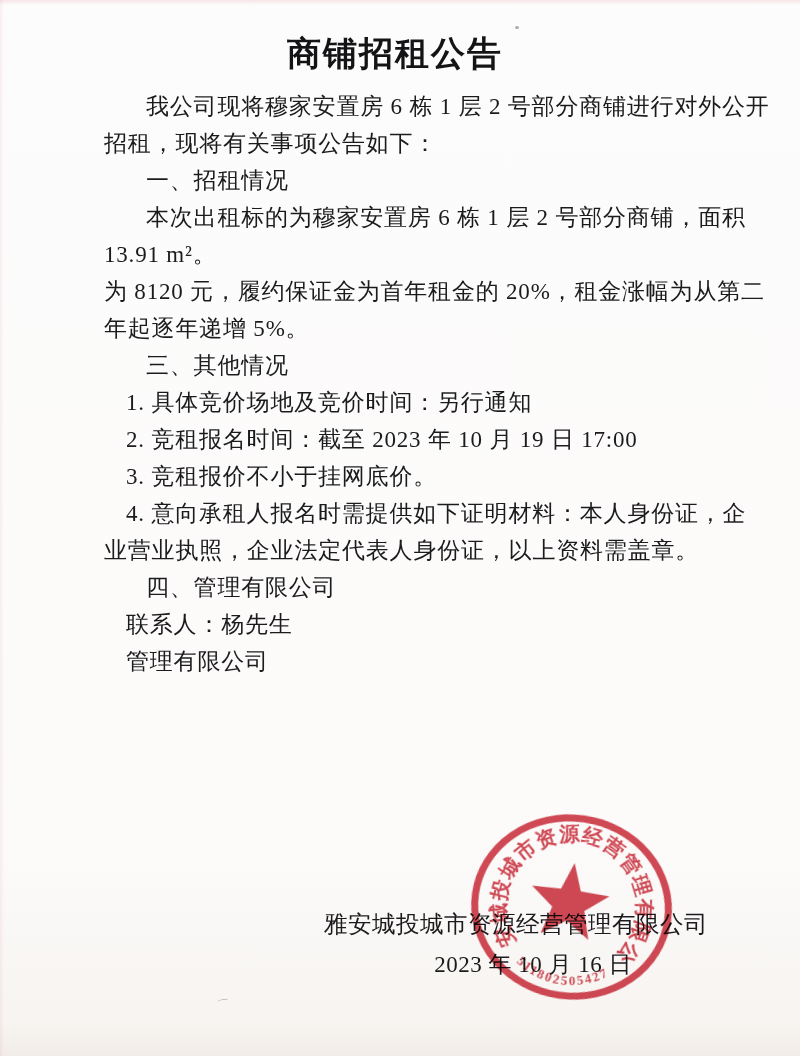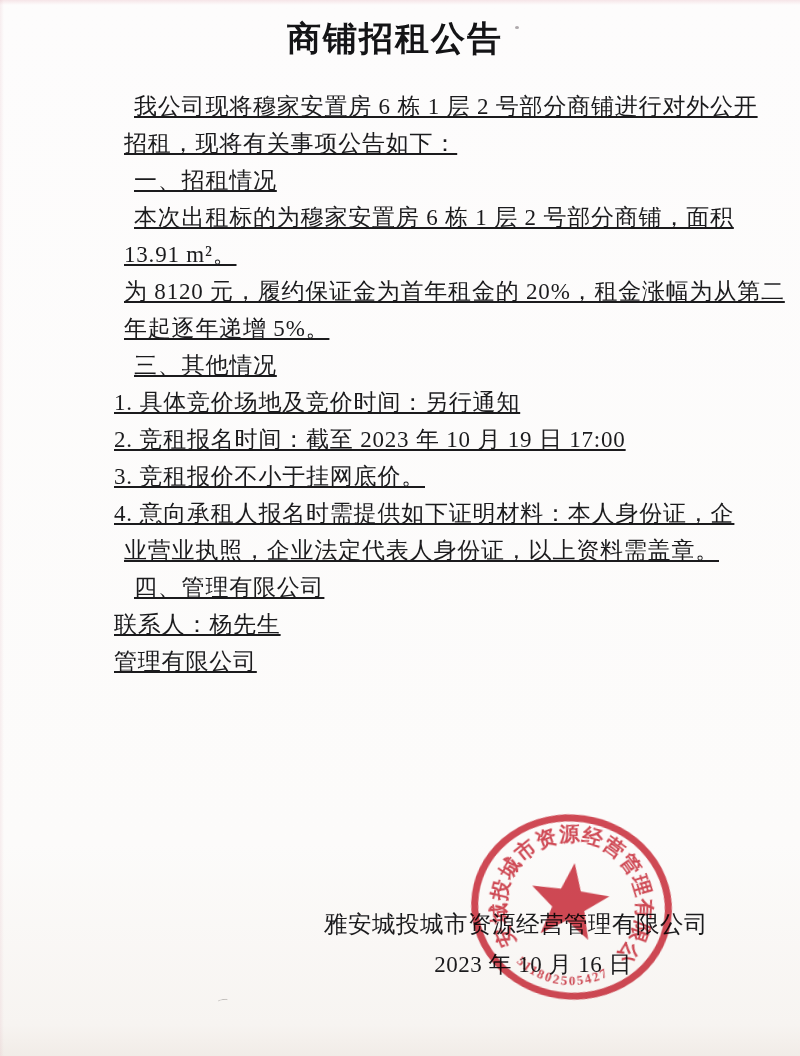--- a/index.html
+++ b/index.html
@@ -31,38 +31,38 @@
     position:absolute;left:515px;top:26px;width:4px;height:3px;
     background:rgba(110,100,105,.55);border-radius:50%;
   }
   .squiggle{
     position:absolute;left:218px;top:999px;width:10px;height:3px;
     border-top:1.5px solid rgba(120,115,112,.45);border-radius:50%;
     transform:rotate(-8deg);
   }
 
   .title{
-    position:absolute;top:16px;left:0;right:10px;
+    position:absolute;top:31px;left:0;right:10px;
     text-align:center;
     font-size:34px;font-weight:bold;
     letter-spacing:2px;
     color:#141416;
   }
 
   .body-lines{
-    position:absolute;top:88px;left:92px;right:70px;text-decoration:underline;
+    position:absolute;top:88px;left:104px;right:70px;
   }
   .line{
     font-size:23px;
     line-height:37px;height:37px;
     white-space:nowrap;
     letter-spacing:0.8px;
     color:#1b1b1d;
   }
-  .ind0{padding-left:0;margin-left:32px;}
+  .ind0{padding-left:0;}
   .ind1{padding-left:22px;}
   .ind2{padding-left:42px;}
 
   .sig-company{
     position:absolute;top:908px;right:92px;
     font-size:23.5px;letter-spacing:0.5px;
     white-space:nowrap;color:#1b1b1d;
   }
   .sig-date{
     position:absolute;top:949px;right:168px;

